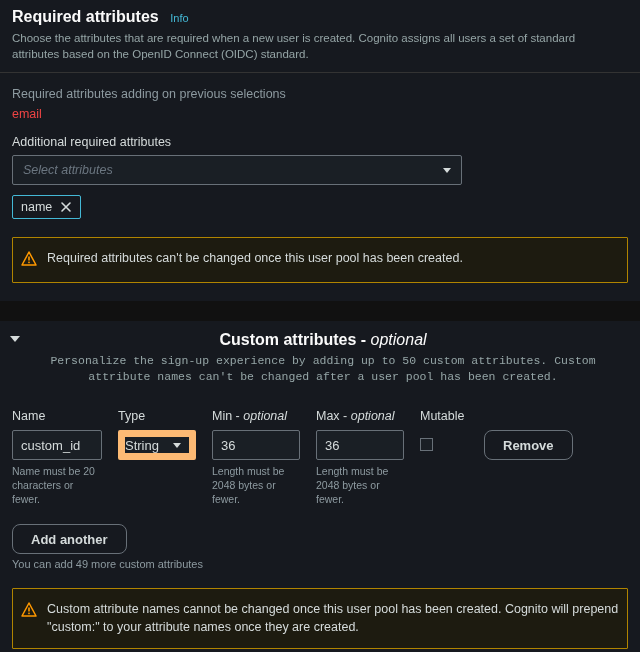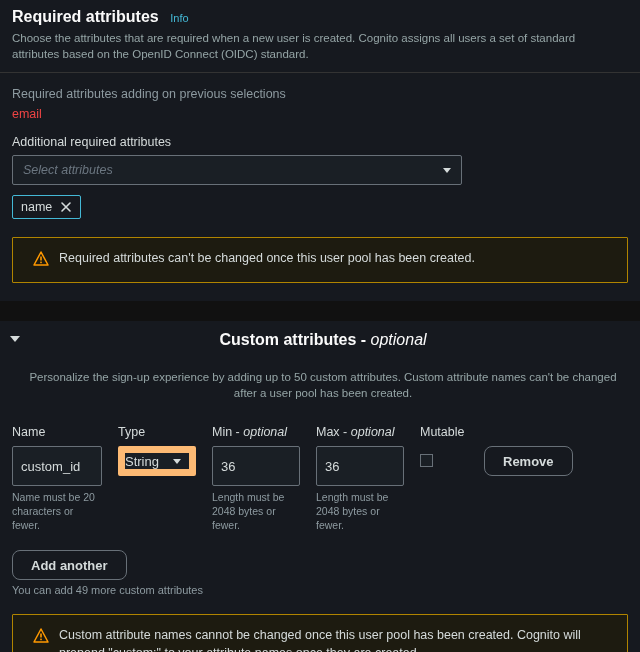--- a/index.html
+++ b/index.html
@@ -95,21 +95,21 @@
     margin-bottom: 18px;
   }
   .token-x {
     margin-left: 8px;
     cursor: pointer;
     display: inline-flex;
   }
   .alert {
     border: 1px solid #b08400;
     background: #1d1b10;
-    padding: 12px 20px;
+    padding: 12px 8px;
     display: flex;
     align-items: flex-start;
     border-radius: 1px;
   }
   .alert-icon {
     flex-shrink: 0;
     margin-right: 10px;
     margin-top: 1px;
   }
   .alert-text {
@@ -138,22 +138,23 @@
     color: #fafafa;
   }
   .optional {
     font-style: italic;
     font-weight: 400;
   }
   .expand-desc {
     color: #95a5a6;
     font-size: 11.5px;
     line-height: 1.4;
-    margin-top: 20px;
+    margin-top: 4px;
     max-width: 590px;
+    font-family: Liberation Mono, monospace;
   }
   .row {
     display: flex;
     gap: 16px;
     align-items: flex-start;
     margin-bottom: 6px;
   }
   .col { display: flex; flex-direction: column; }
   .col-name { width: 90px; }
   .col-type { width: 78px; }
@@ -165,21 +166,21 @@
     color: #d5dbdb;
     font-size: 12.5px;
     margin-bottom: 7px;
     white-space: nowrap;
   }
   .col-label .optional { color: #d5dbdb; }
   input.text-input {
     background: #1a1f25;
     border: 1px solid #687078;
     border-radius: 2px;
-    height: 40px;
+    height: 30px;
     padding: 0 8px;
     color: #d5dbdb;
     font-size: 13px;
     width: 100%;
   }
   .type-select {
     background: #1a1f25;
     border: 7px solid #fdba74;
     border-radius: 2px;
     height: 30px;

